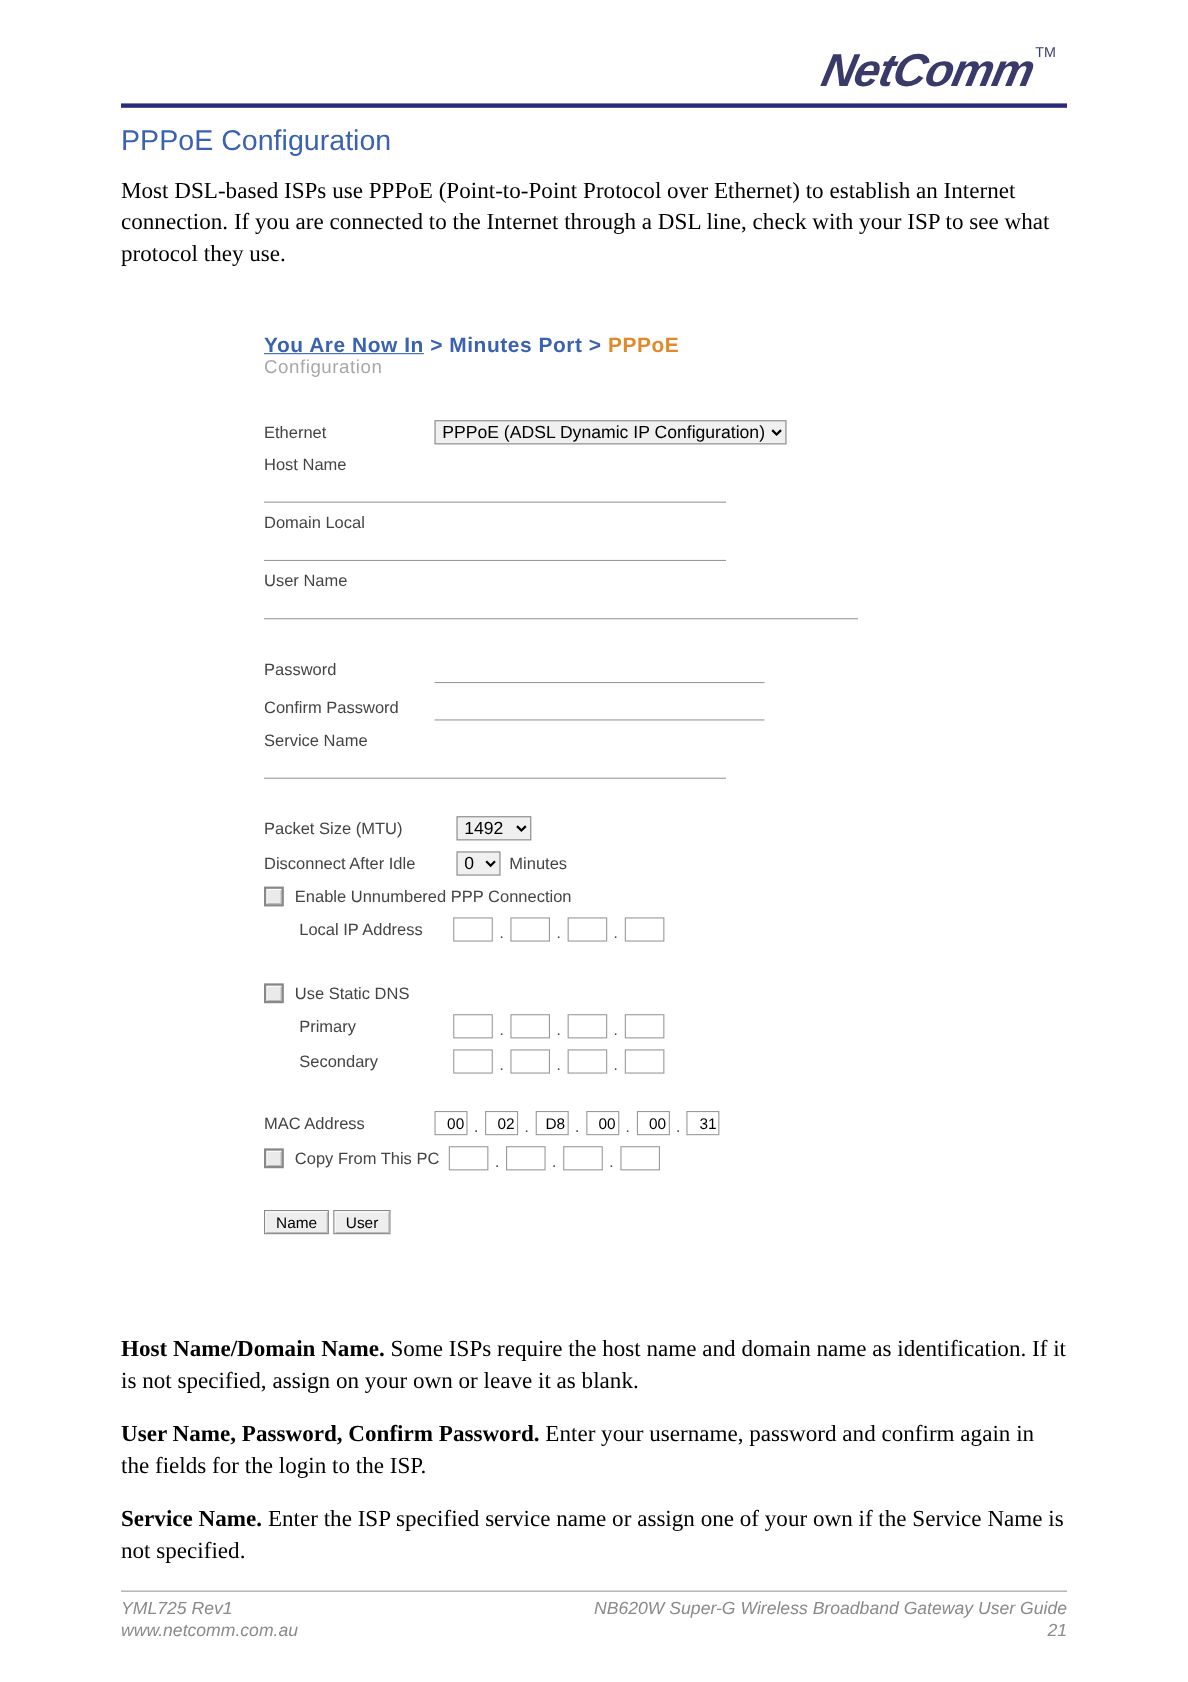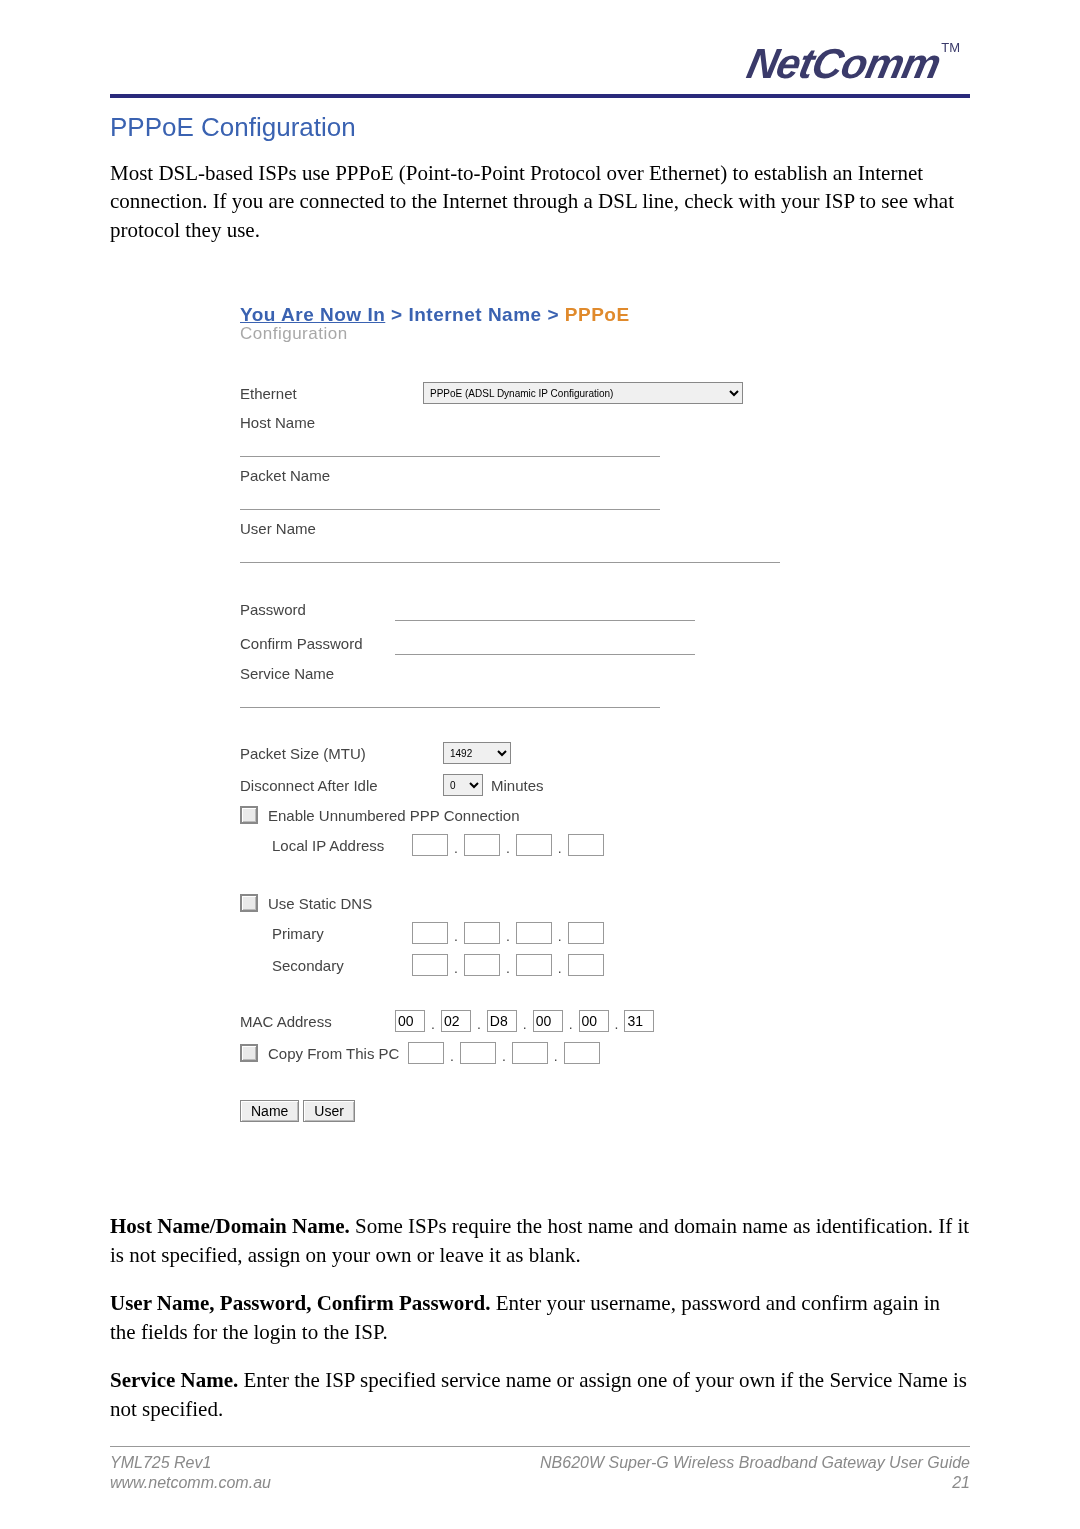--- a/index.html
+++ b/index.html
@@ -71,24 +71,23 @@
   .bc-line1 { font-size: 19px; font-weight: 600; letter-spacing: 0.5px; }
   .bc-line2 { font-size: 17px; color: #a8a8a8; margin-top: -2px; letter-spacing: 0.5px; }
   .form-row { margin: 10px 0; display: flex; align-items: center; }
   .form-row.stack { display: block; }
   .lbl { width: 155px; flex: none; }
   .lbl-wide { width: 175px; flex: none; }
   .sel {
     border: 1px solid #888;
     background: #f0f0f0;
     font-family: Arial, sans-serif;
-    font-size: 10px;
+    font-size: 16px;
     padding: 1px 2px;
     height: 22px;
-    margin-left: 28px;
   }
   .sel-protocol { width: 320px; }
   .sel-mtu { width: 68px; }
   .sel-idle { width: 40px; }
   .txt {
     border: none;
     border-bottom: 1px solid #999;
     background: transparent;
     height: 24px;
     font-family: Arial, sans-serif;
@@ -114,21 +113,21 @@
     border: 1px solid #999;
     background: #fff;
     text-align: center;
     font-family: Arial, sans-serif;
     font-size: 14px;
   }
   .mac-oct {
     width: 30px; height: 22px;
     border: 1px solid #999;
     background: #fff;
-    text-align: left;
+    text-align: right;
     font-family: Arial, sans-serif;
     font-size: 14px;
   }
   .dot { padding: 0 2px; font-size: 14px; color:#444; }
   .indent { margin-left: 32px; }
   .btn {
     font-family: Arial, sans-serif;
     font-size: 14px;
     padding: 2px 10px;
     border: 1px solid #888;
@@ -170,40 +169,40 @@
     <span class="logo">NetComm</span><span class="logo-tm">TM</span>
   </div>
   <hr class="hr">
 
   <h2 class="section-title">PPPoE Configuration</h2>
 
   <p class="intro">Most DSL-based ISPs use PPPoE (Point-to-Point Protocol over Ethernet) to establish an Internet connection. If you are connected to the Internet through a DSL line, check with your ISP to see what protocol they use.</p>
 
   <div class="config-panel">
     <div class="bc-line1">
-      <span class="bc-link">You Are Now In</span><span class="bc-sep"> &gt; </span><span class="bc-plain">Internet Name</span><span class="bc-sep"> &gt; </span><span class="bc-active">PPPoE</span>
+      <span class="bc-link">You Are Now In</span><span class="bc-sep"> &gt; </span><span class="bc-plain">Minutes Port</span><span class="bc-sep"> &gt; </span><span class="bc-active">PPPoE</span>
     </div>
     <div class="bc-line2">Configuration</div>
 
     <div style="height:28px;"></div>
 
     <div class="form-row">
       <span class="lbl">Ethernet</span>
       <select class="sel sel-protocol">
         <option>PPPoE (ADSL Dynamic IP Configuration)</option>
       </select>
     </div>
 
     <div class="form-row stack">
       <span class="lbl">Host Name</span>
       <input class="txt txt-full" style="">
     </div>
 
     <div class="form-row stack">
-      <span class="lbl">Packet Name</span>
+      <span class="lbl">Domain Local</span>
       <input class="txt txt-full" style="">
     </div>
 
     <div class="form-row stack">
       <span class="lbl">User Name</span>
       <input class="txt txt-user" style="">
     </div>
 
     <div style="height:14px;"></div>
 

